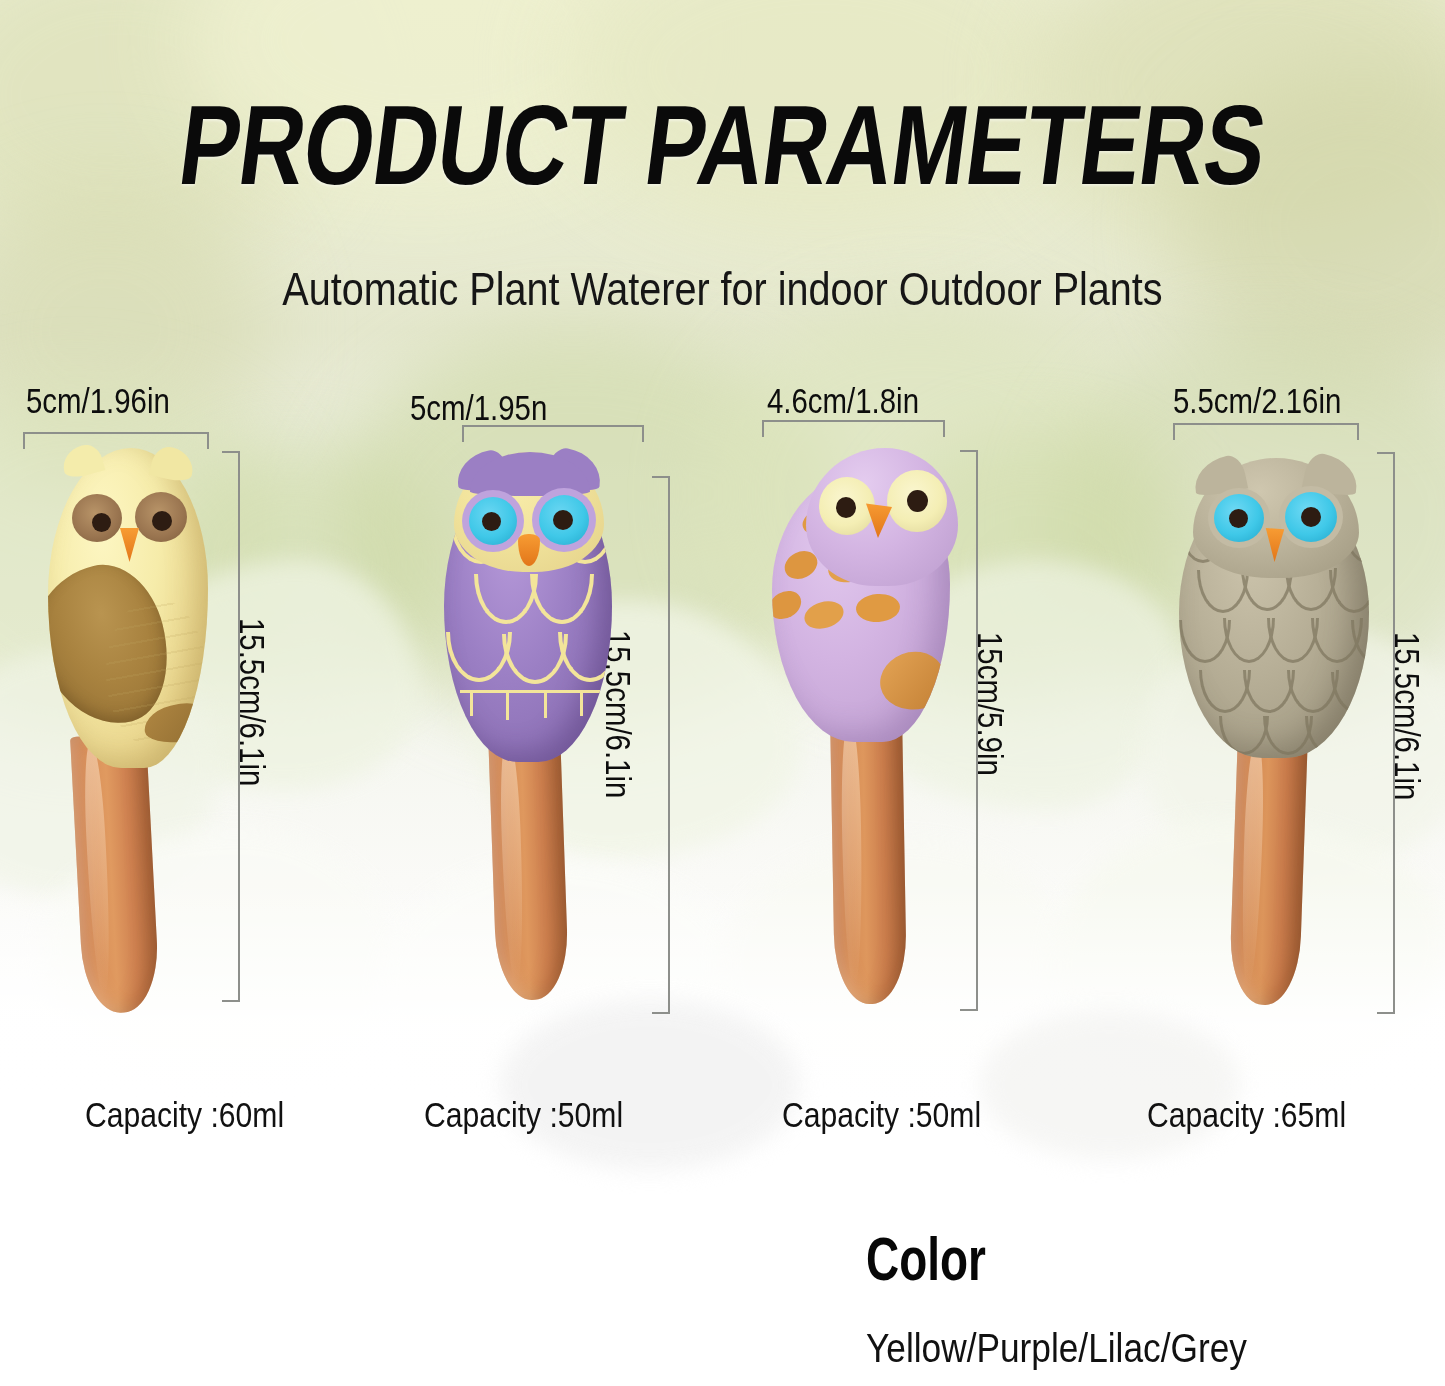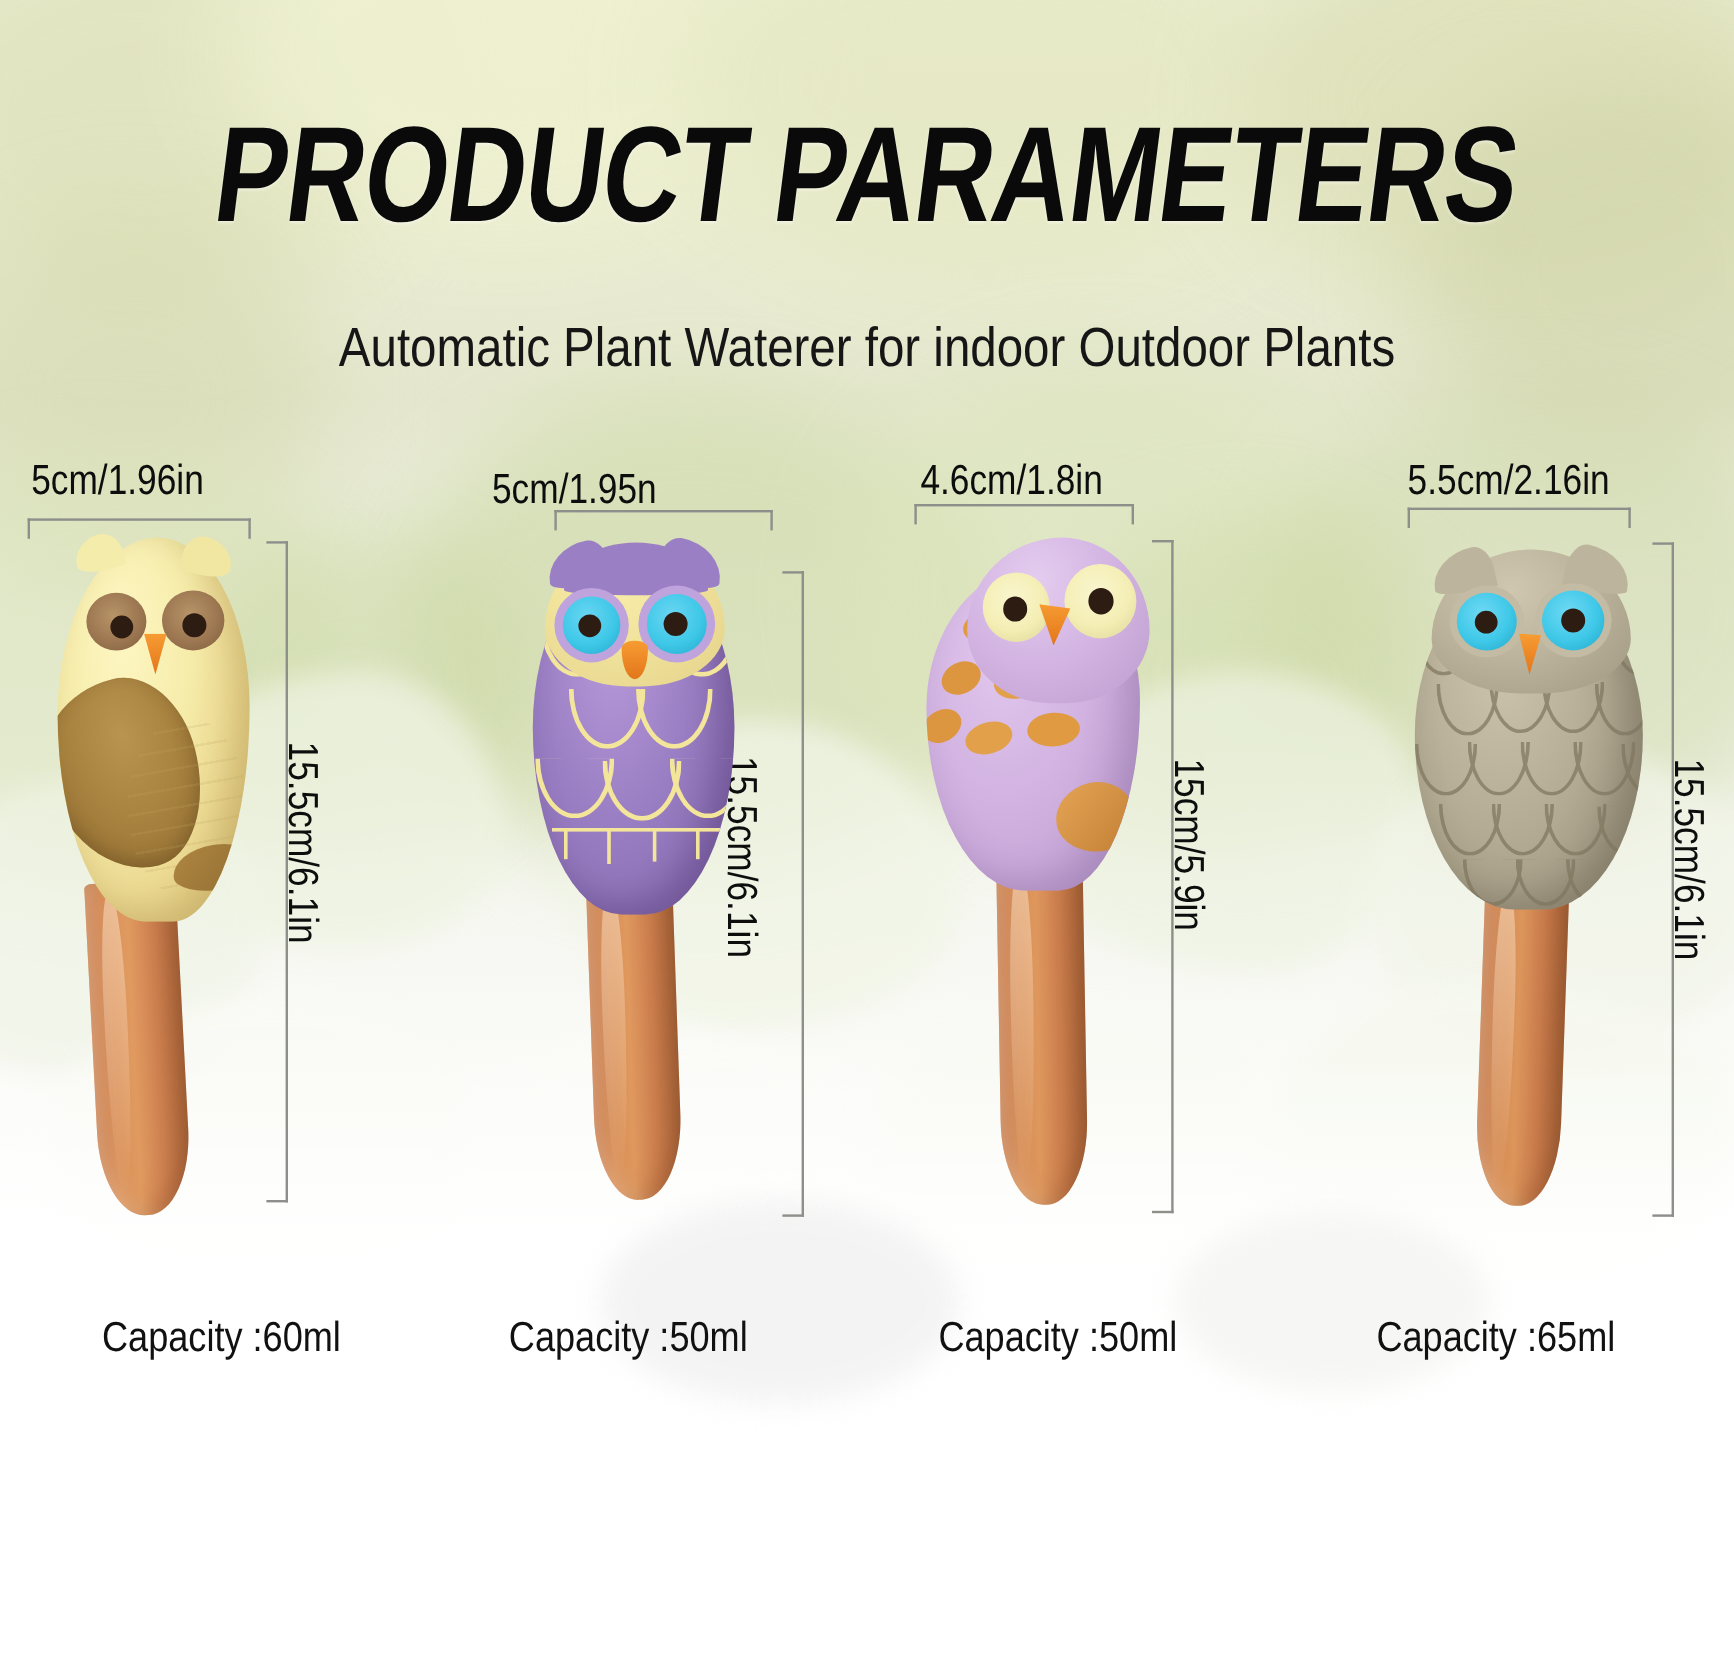--- a/index.html
+++ b/index.html
@@ -438,14 +438,18 @@
 
       <div class="beak" style="left:181px;top:528px;width:22px;height:34px;
                   clip-path:polygon(48% 100%,8% 0,92% 4%);
                   background:linear-gradient(180deg,#f79c33,#e2761a);"></div>
     </div>
 
     <div class="cap" style="left:64px;">Capacity :65ml</div>
   </div>
 
 
+  <div style="position:absolute;left:866px;top:1226px;">
+    <div style="font-size:62px;font-weight:bold;color:#070707;transform:scaleX(.74);transform-origin:0 50%;white-space:nowrap;line-height:1.05;">Color</div>
+    <div style="margin-top:34px;font-size:41px;color:#111;transform:scaleX(.86);transform-origin:0 50%;white-space:nowrap;">Yellow/Purple/Lilac/Grey</div>
+  </div>
 
 </div>
 
 </body></html>

